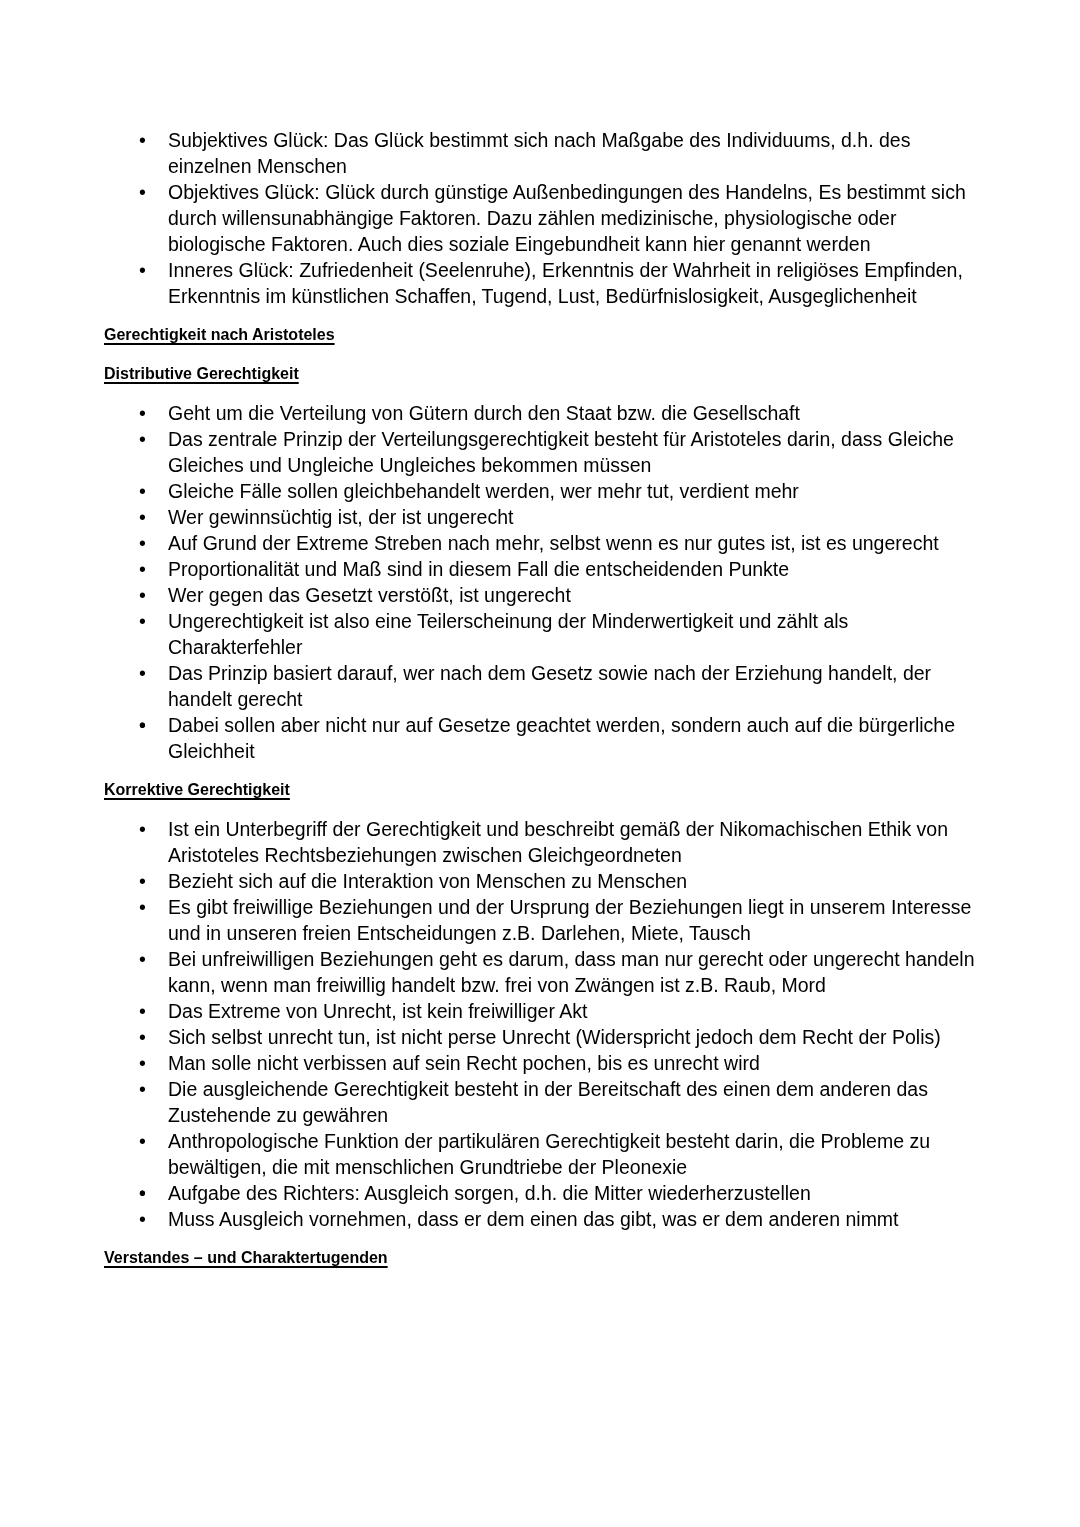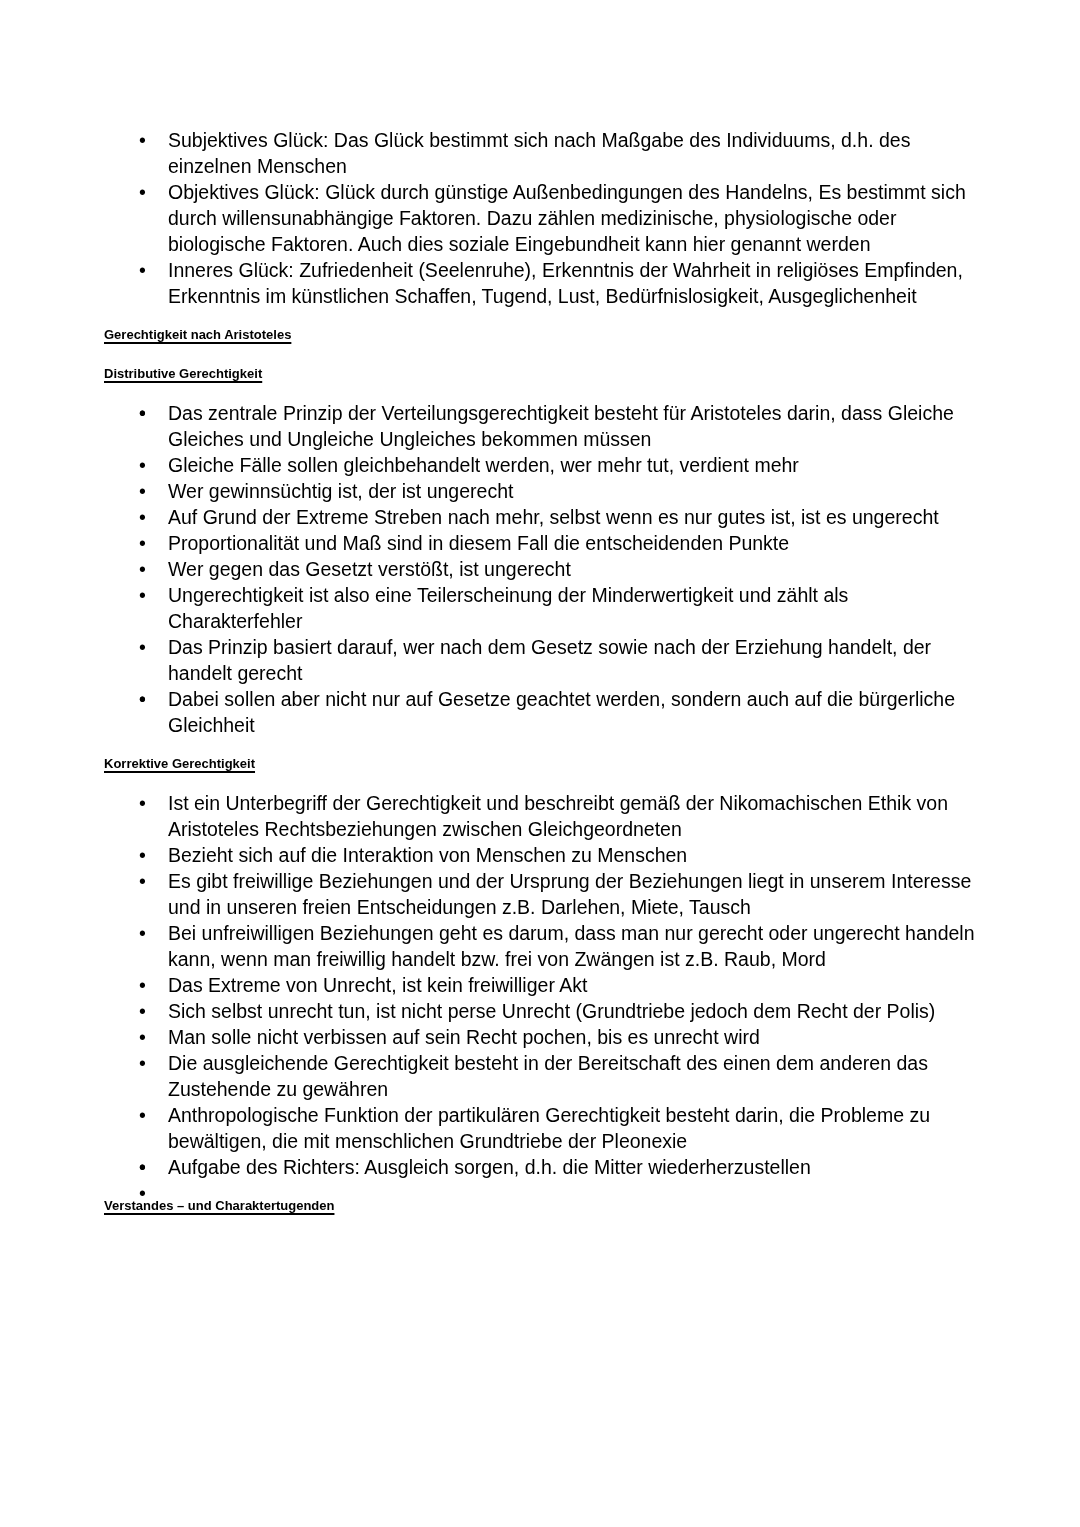--- a/index.html
+++ b/index.html
@@ -20,21 +20,21 @@
     background: #ffffff;
     box-sizing: border-box;
   }
   .content {
     box-sizing: border-box;
     padding: 127px 102px 0 104px;
     font-size: 19.5px;
     line-height: 26px;
   }
   .doc-heading {
-    font-size: 13px;
+    font-size: 16px;
     line-height: 26px;
     font-weight: bold;
     text-decoration: underline;
     text-decoration-thickness: 2px;
     text-underline-offset: 3px;
     margin: 13px 0 13px 0;
   }
   .doc-list {
     list-style: none;
     margin: 0;
@@ -57,42 +57,42 @@
 <div class="page">
   <div class="content" id="doc-root">
       <ul class="doc-list">
         <li class="doc-list-item"><span class="bullet">•</span><span class="item-text">Subjektives Glück: Das Glück bestimmt sich nach Maßgabe des Individuums, d.h. des einzelnen Menschen</span></li>
         <li class="doc-list-item"><span class="bullet">•</span><span class="item-text">Objektives Glück: Glück durch günstige Außenbedingungen des Handelns, Es bestimmt sich durch willensunabhängige Faktoren. Dazu zählen medizinische, physiologische oder biologische Faktoren. Auch dies soziale Eingebundheit kann hier genannt werden</span></li>
         <li class="doc-list-item"><span class="bullet">•</span><span class="item-text">Inneres Glück: Zufriedenheit (Seelenruhe), Erkenntnis der Wahrheit in religiöses Empfinden, Erkenntnis im künstlichen Schaffen, Tugend, Lust, Bedürfnislosigkeit, Ausgeglichenheit</span></li>
       </ul>
       <h2 class="doc-heading">Gerechtigkeit nach Aristoteles</h2>
       <h2 class="doc-heading">Distributive Gerechtigkeit</h2>
       <ul class="doc-list">
-        <li class="doc-list-item"><span class="bullet">•</span></li>
+        <li class="doc-list-item"><span class="bullet">•</span><span class="item-text">Geht um die Verteilung von Gütern durch den Staat bzw. die Gesellschaft</span></li>
         <li class="doc-list-item"><span class="bullet">•</span><span class="item-text">Das zentrale Prinzip der Verteilungsgerechtigkeit besteht für Aristoteles darin, dass Gleiche Gleiches und Ungleiche Ungleiches bekommen müssen</span></li>
         <li class="doc-list-item"><span class="bullet">•</span><span class="item-text">Gleiche Fälle sollen gleichbehandelt werden, wer mehr tut, verdient mehr</span></li>
         <li class="doc-list-item"><span class="bullet">•</span><span class="item-text">Wer gewinnsüchtig ist, der ist ungerecht</span></li>
         <li class="doc-list-item"><span class="bullet">•</span><span class="item-text">Auf Grund der Extreme Streben nach mehr, selbst wenn es nur gutes ist, ist es ungerecht</span></li>
         <li class="doc-list-item"><span class="bullet">•</span><span class="item-text">Proportionalität und Maß sind in diesem Fall die entscheidenden Punkte</span></li>
         <li class="doc-list-item"><span class="bullet">•</span><span class="item-text">Wer gegen das Gesetzt verstößt, ist ungerecht</span></li>
         <li class="doc-list-item"><span class="bullet">•</span><span class="item-text">Ungerechtigkeit ist also eine Teilerscheinung der Minderwertigkeit und zählt als Charakterfehler</span></li>
         <li class="doc-list-item"><span class="bullet">•</span><span class="item-text">Das Prinzip basiert darauf, wer nach dem Gesetz sowie nach der Erziehung handelt, der handelt gerecht</span></li>
         <li class="doc-list-item"><span class="bullet">•</span></li>
         <li class="doc-list-item"><span class="bullet">•</span><span class="item-text">Dabei sollen aber nicht nur auf Gesetze geachtet werden, sondern auch auf die bürgerliche Gleichheit</span></li>
       </ul>
       <h2 class="doc-heading">Korrektive Gerechtigkeit</h2>
       <ul class="doc-list">
         <li class="doc-list-item"><span class="bullet">•</span><span class="item-text">Ist ein Unterbegriff der Gerechtigkeit und beschreibt gemäß der Nikomachischen Ethik von Aristoteles Rechtsbeziehungen zwischen Gleichgeordneten</span></li>
         <li class="doc-list-item"><span class="bullet">•</span><span class="item-text">Bezieht sich auf die Interaktion von Menschen zu Menschen</span></li>
         <li class="doc-list-item"><span class="bullet">•</span><span class="item-text">Es gibt freiwillige Beziehungen und der Ursprung der Beziehungen liegt in unserem Interesse und in unseren freien Entscheidungen z.B. Darlehen, Miete, Tausch</span></li>
         <li class="doc-list-item"><span class="bullet">•</span><span class="item-text">Bei unfreiwilligen Beziehungen geht es darum, dass man nur gerecht oder ungerecht handeln kann, wenn man freiwillig handelt bzw. frei von Zwängen ist z.B. Raub, Mord</span></li>
         <li class="doc-list-item"><span class="bullet">•</span><span class="item-text">Das Extreme von Unrecht, ist kein freiwilliger Akt</span></li>
-        <li class="doc-list-item"><span class="bullet">•</span><span class="item-text">Sich selbst unrecht tun, ist nicht perse Unrecht (Grundtriebe jedoch dem Recht der Polis)</span></li>
+        <li class="doc-list-item"><span class="bullet">•</span><span class="item-text">Sich selbst unrecht tun, ist nicht perse Unrecht (Widerspricht jedoch dem Recht der Polis)</span></li>
         <li class="doc-list-item"><span class="bullet">•</span><span class="item-text">Man solle nicht verbissen auf sein Recht pochen, bis es unrecht wird</span></li>
         <li class="doc-list-item"><span class="bullet">•</span><span class="item-text">Die ausgleichende Gerechtigkeit besteht in der Bereitschaft des einen dem anderen das Zustehende zu gewähren</span></li>
         <li class="doc-list-item"><span class="bullet">•</span><span class="item-text">Anthropologische Funktion der partikulären Gerechtigkeit besteht darin, die Probleme zu bewältigen, die mit menschlichen Grundtriebe der Pleonexie</span></li>
         <li class="doc-list-item"><span class="bullet">•</span></li>
         <li class="doc-list-item"><span class="bullet">•</span><span class="item-text">Aufgabe des Richters: Ausgleich sorgen, d.h. die Mitter wiederherzustellen</span></li>
-        <li class="doc-list-item"><span class="bullet">•</span></li>
+        <li class="doc-list-item"><span class="bullet">•</span><span class="item-text">Muss Ausgleich vornehmen, dass er dem einen das gibt, was er dem anderen nimmt</span></li>
       </ul>
       <h2 class="doc-heading">Verstandes – und Charaktertugenden</h2>
     </div>
 </div>
 
 </body></html>

